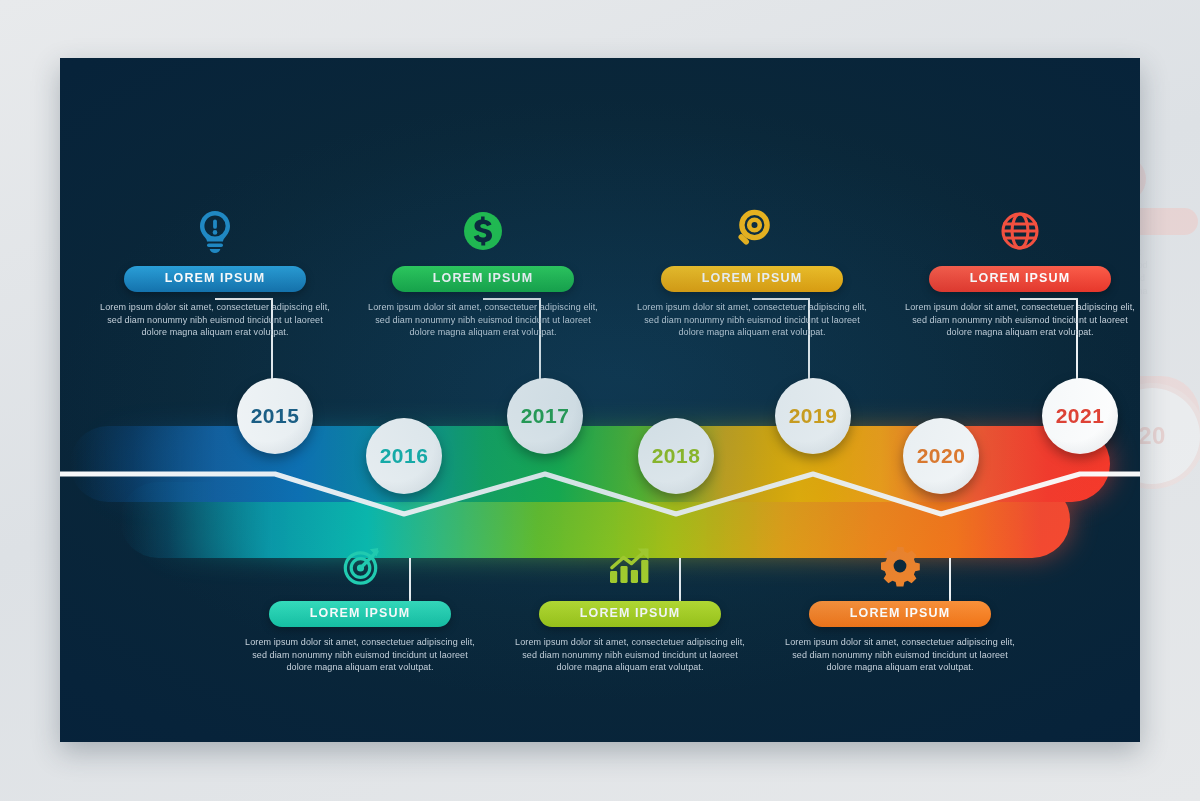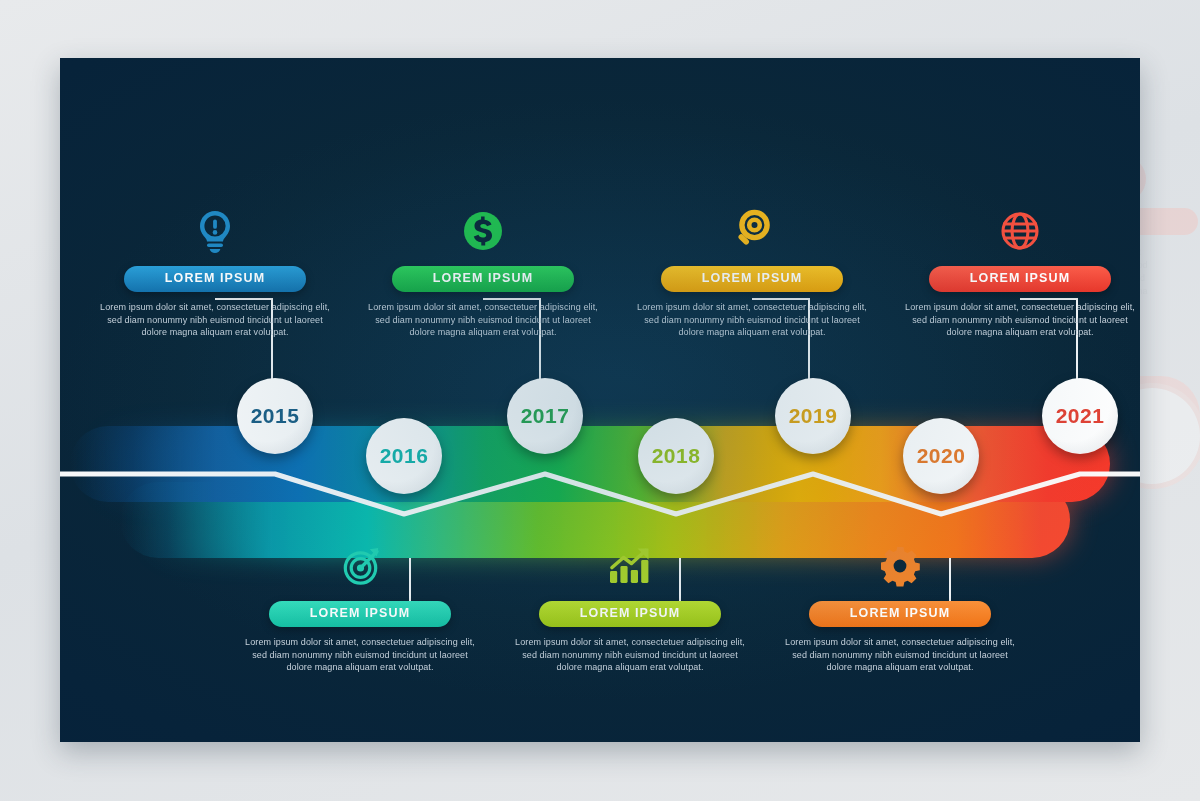--- a/index.html
+++ b/index.html
@@ -164,20 +164,21 @@
 <div class="ghost">
   <div class="g-icon"></div>
   <div class="g-pill"></div>
   <div class="g-lines">
     t<br>uod<br>od<br>gna
   </div>
 
   <div class="g-bar"></div>
 
   <div class="g-circle"></div>
+  <div class="g-year">20</div>
 </div>
 
 <div class="canvas">
 
   <div class="bar-glow bar-top-glow"></div>
   <div class="bar-glow bar-bottom-glow"></div>
   <div class="bar bar-bottom"></div>
   <div class="bar bar-top"></div>
 
   <svg class="zig" viewBox="0 0 1080 190">

